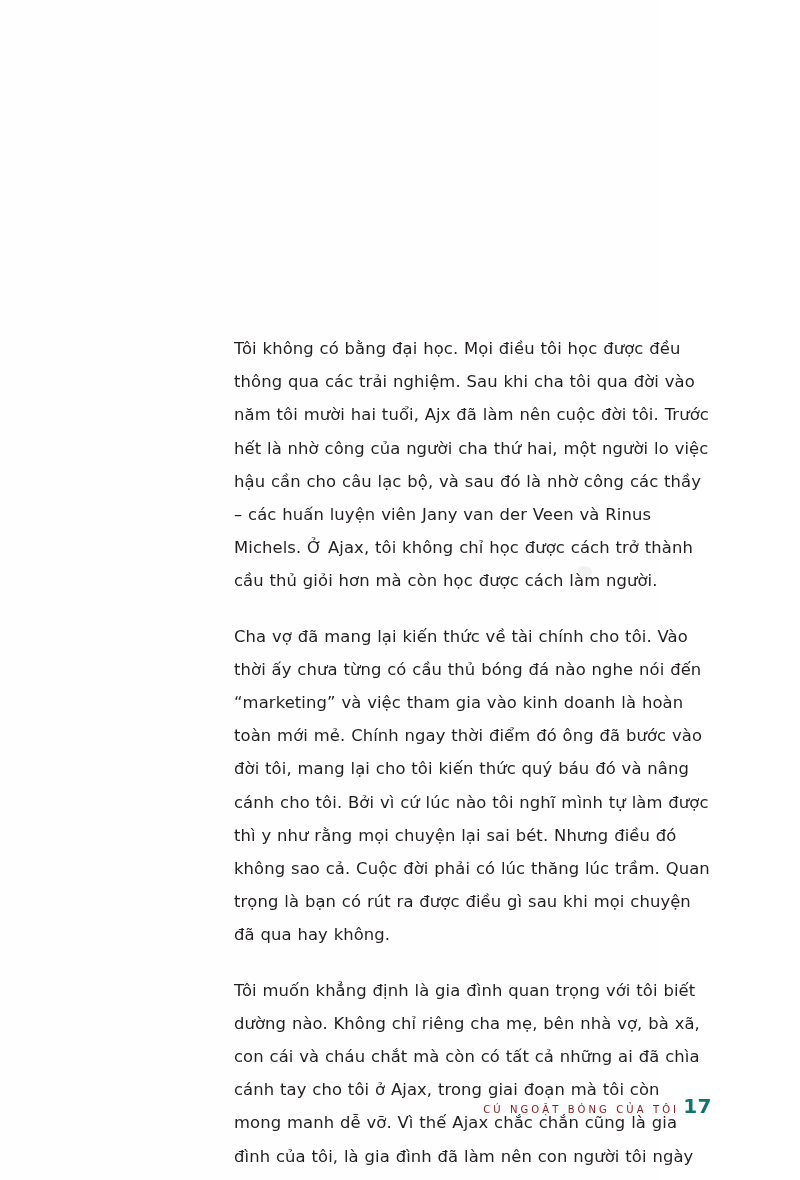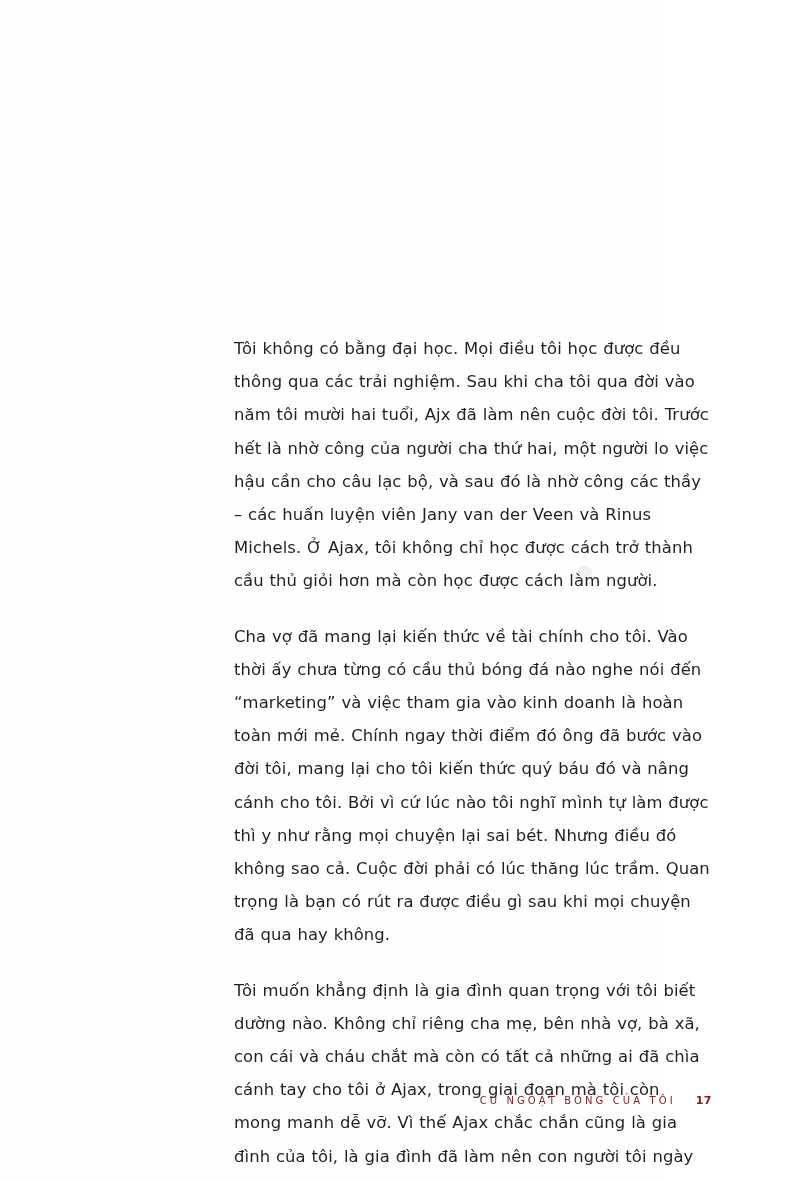--- a/index.html
+++ b/index.html
@@ -49,24 +49,24 @@
     justify-content: flex-end;
   }
   .footer-title {
     font-size: 10px;
     letter-spacing: 3.1px;
     color: #7f1d1d;
     text-transform: uppercase;
     font-family: "DejaVu Sans", sans-serif;
   }
   .footer-page {
-    font-size: 11px;
+    font-size: 20px;
     font-weight: bold;
-    color: #7f1d1d;
-    margin-left: 20px;
+    color: #0f766e;
+    margin-left: 4px;
     letter-spacing: 0.5px;
   }
   .smudge {
     position: absolute;
     left: 578px;
     top: 566px;
     width: 14px;
     height: 12px;
     background: #efefef;
     border-radius: 40% 60% 55% 45%;

